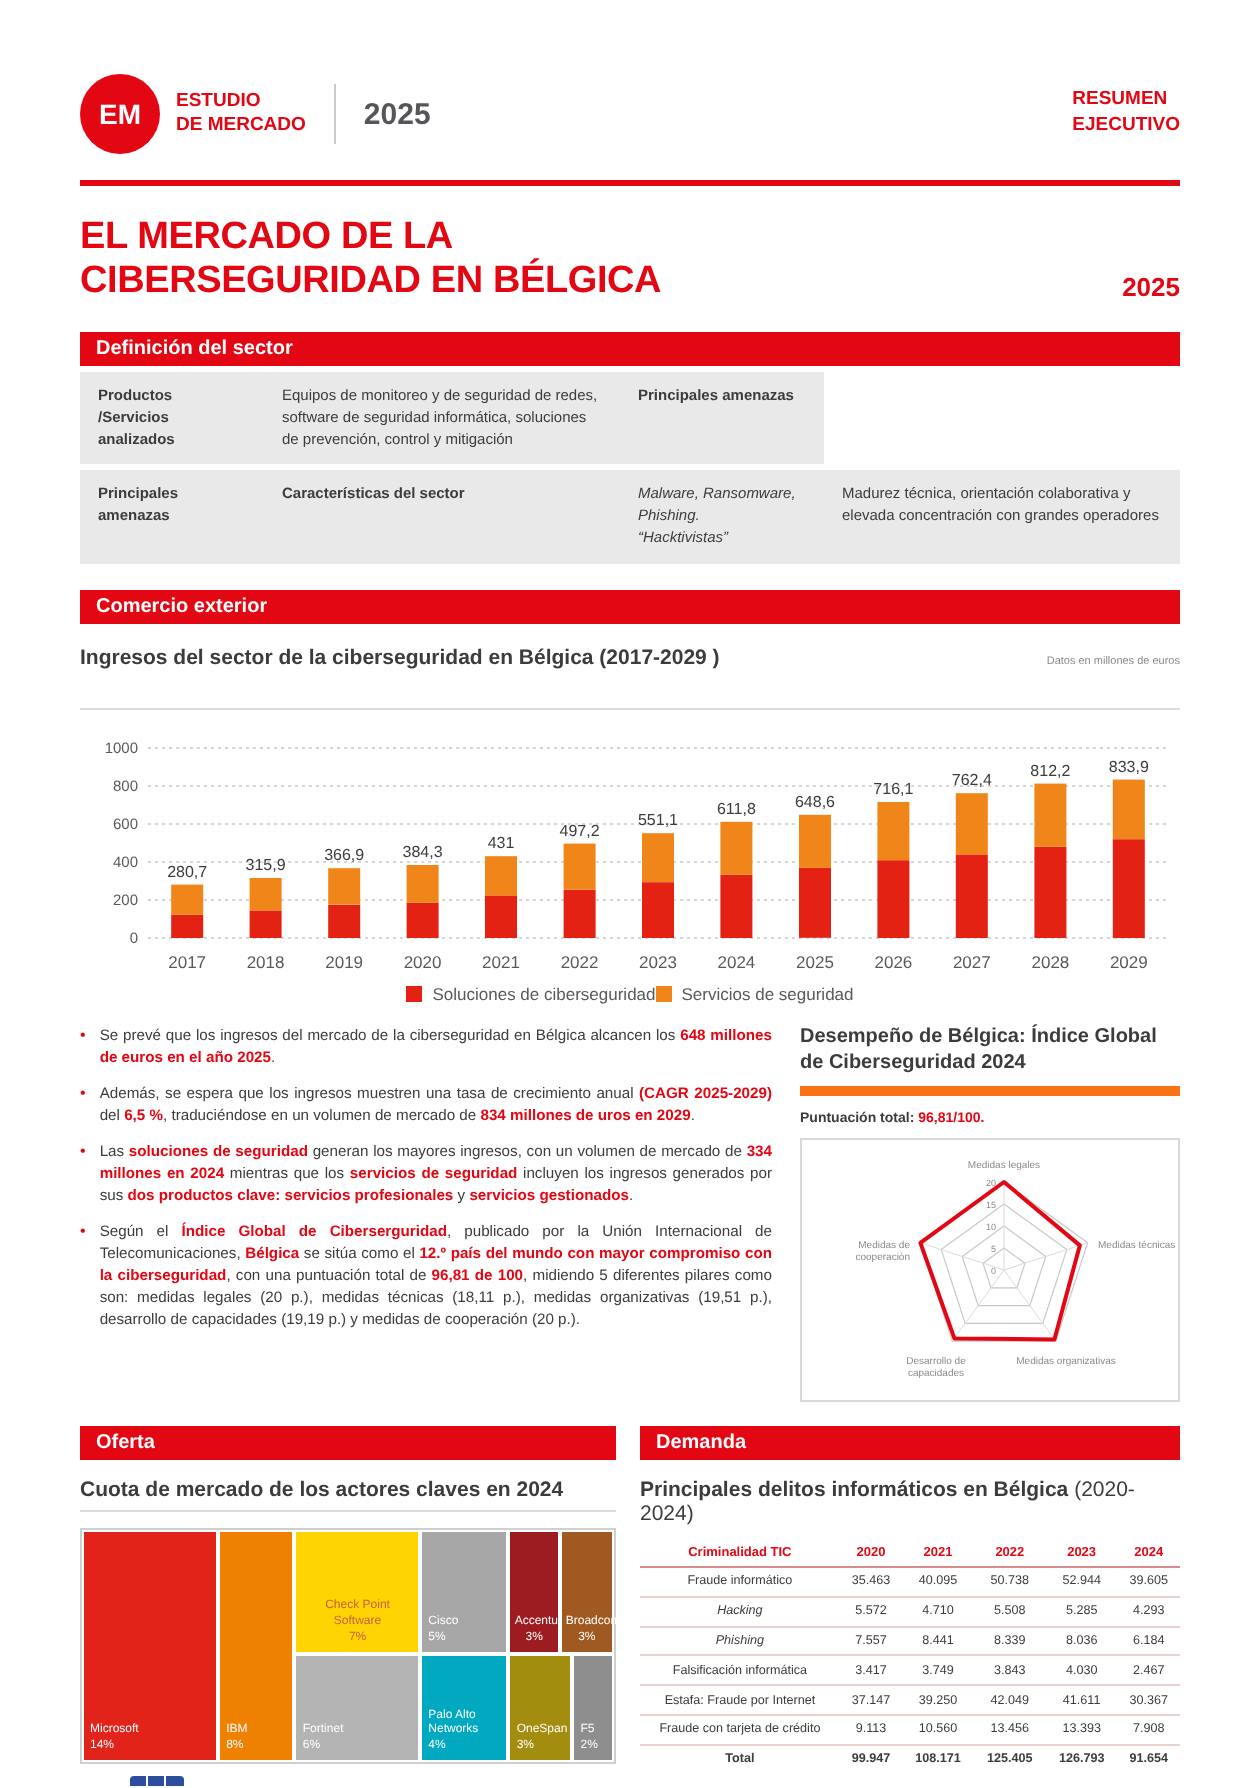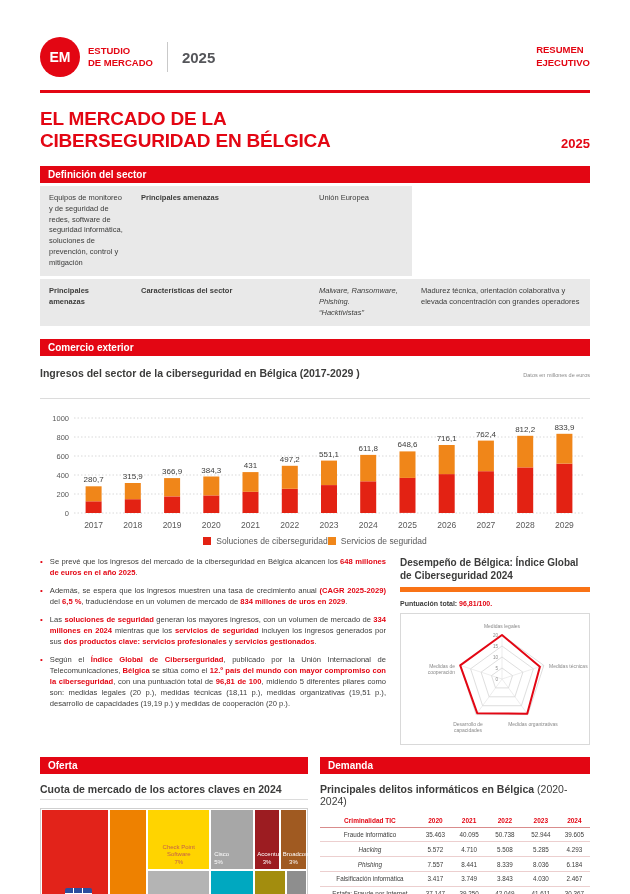--- a/index.html
+++ b/index.html
@@ -126,23 +126,25 @@
       <div class="h1">
         <div>EL MERCADO DE LA</div>
         <div>CIBERSEGURIDAD EN BÉLGICA</div>
       </div>
       <div class="title-year">2025</div>
     </div>
 
     <div class="secbar">Definición del sector</div>
     <div class="def-table">
       <div class="def-row">
+        <div class="def-cell def-label preline">Productos
+/Servicios
+analizados</div>
         <div class="def-cell">Equipos de monitoreo y de seguridad de redes, software de seguridad informática, soluciones de prevención, control y mitigación</div>
         <div class="def-cell def-label">Principales amenazas</div>
-        <div class="def-cell">Unión Europea</div>
       </div>
       <div class="def-row">
         <div class="def-cell def-label">Principales amenazas</div>
         <div class="def-cell def-label">Características del sector</div>
         <div class="def-cell it preline">Malware, Ransomware, Phishing.
 “Hacktivistas”</div>
         <div class="def-cell">Madurez técnica, orientación colaborativa y elevada concentración con grandes operadores</div>
       </div>
     </div>
 

